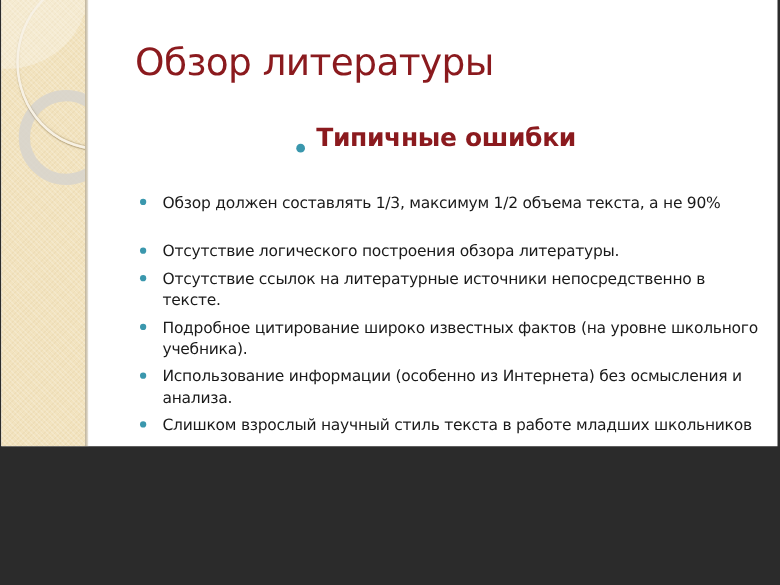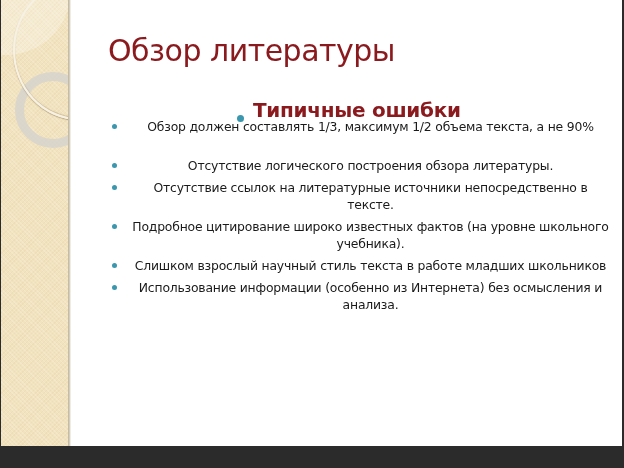--- a/index.html
+++ b/index.html
@@ -2,21 +2,21 @@
 <html><head>
   <meta charset="utf-8">
   <style>
     html, body { margin: 0; padding: 0; }
     body {
       width: 624px; height: 468px; overflow: hidden;
       background: #2b2b2b;
       font-family: "DejaVu Sans", "Liberation Sans", sans-serif;
     }
     .slide {
-      position: absolute; left: 1px; top: 0; width: 621px; height: 446px;
+      position: absolute; left: 1px; top: 0; width: 621px; height: 357px;
       background: #ffffff; overflow: hidden;
     }
     .side-panel {
       position: absolute; left: 0; top: 0; width: 67px; height: 100%;
       background-color: #f2e3bf;
       background-image:
         repeating-linear-gradient(45deg, rgba(255,255,255,0.18) 0 1px, transparent 1px 3px),
         repeating-linear-gradient(-45deg, rgba(200,170,110,0.10) 0 1px, transparent 1px 3px);
       overflow: hidden;
     }
@@ -51,22 +51,22 @@
     }
     .bullet {
       display: inline-block; border-radius: 50%; background: #3a97ad;
     }
     .subtitle-row .bullet { width: 7px; height: 7px; margin-right: 9px; }
     .subtitle {
       font-family: "DejaVu Sans", sans-serif; font-weight: bold;
       font-size: 20px; color: #8b1a1e; letter-spacing: -0.3px;
     }
     ul.items {
-      position: absolute; left: 110px; top: 118px; margin: 0; padding: 0;
-      list-style: none; width: 500px; text-align: center;
+      position: absolute; left: 110px; top: 153px; margin: 0; padding: 0;
+      list-style: none; width: 500px;
     }
     ul.items li {
       position: relative; padding-left: 19px;
       font-family: "DejaVu Sans", sans-serif;
       font-size: 12.4px; line-height: 17px; color: #1a1a1a;
       margin-bottom: 5px; letter-spacing: -0.2px;
     }
     ul.items li .bullet {
       position: absolute; left: 1px; top: 6px; width: 5px; height: 5px;
     }
@@ -102,20 +102,20 @@
     <li>
       <span class="bullet"></span>
       <span>Отсутствие ссылок на литературные источники   непосредственно в тексте.</span>
     </li>
     <li>
       <span class="bullet"></span>
       <span>Подробное цитирование широко известных фактов (на уровне школьного учебника).</span>
     </li>
     <li>
       <span class="bullet"></span>
-      <span>Слишком взрослый научный стиль текста в работе младших школьников</span>
+      <span>Использование информации (особенно из Интернета) без осмысления и анализа.</span>
     </li>
     <li>
       <span class="bullet"></span>
-      <span>Использование информации (особенно из Интернета) без осмысления и анализа.</span>
+      <span>Слишком взрослый научный стиль текста в работе младших школьников</span>
     </li>
   </ul>
 </div>
 
 </body></html>

